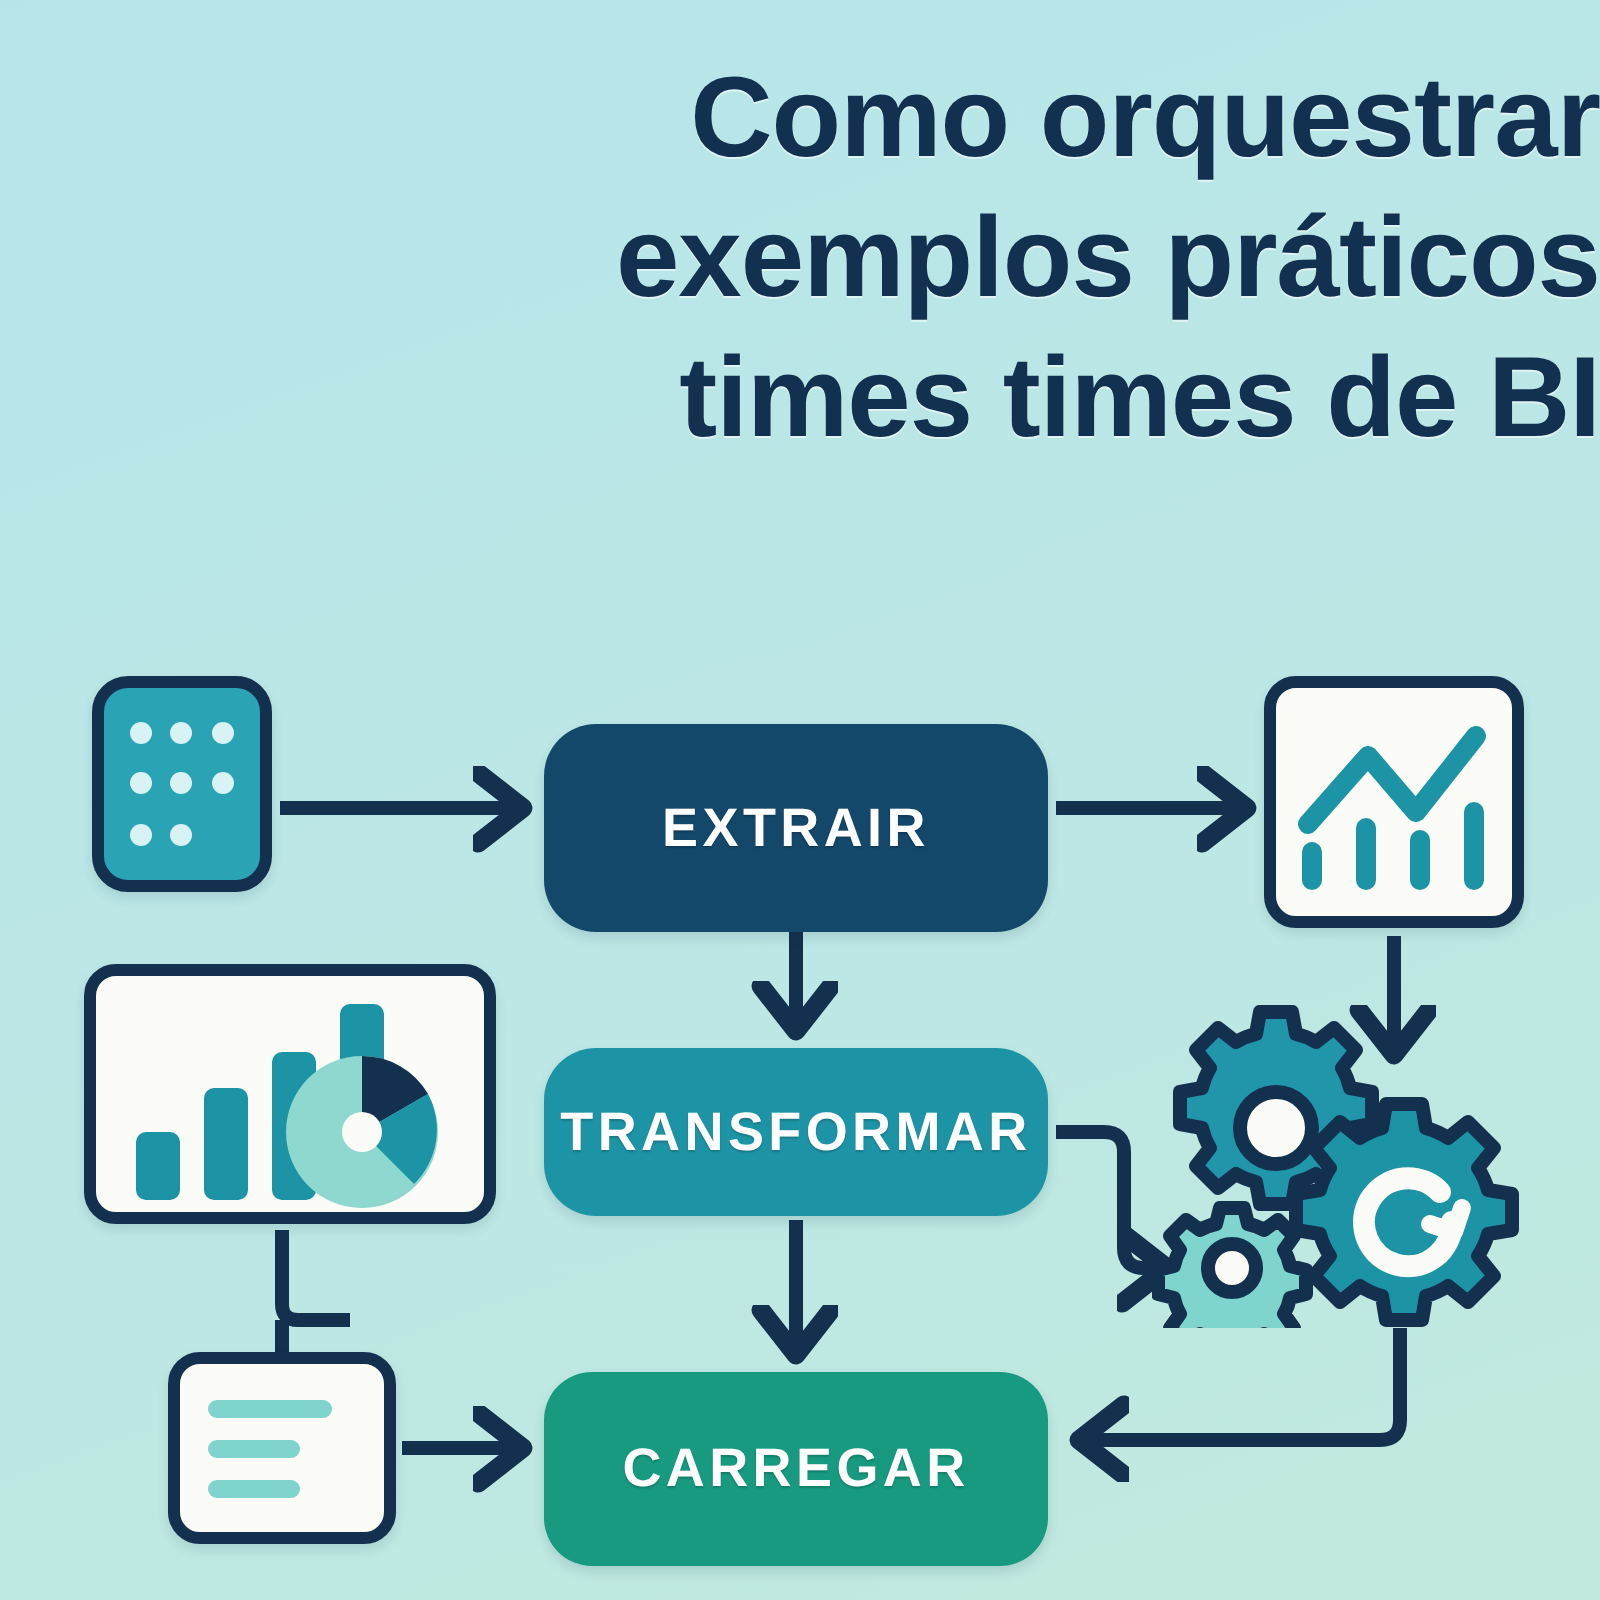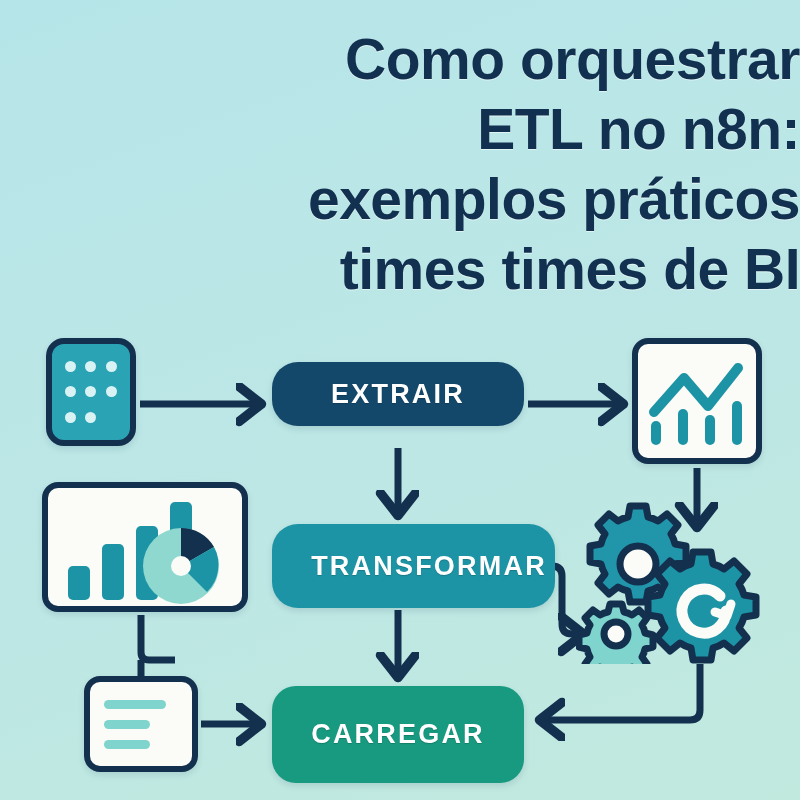--- a/index.html
+++ b/index.html
@@ -45,22 +45,22 @@
     align-items: center;
     justify-content: center;
     border-radius: 26px;
     color: #ffffff;
     font-weight: bold;
     font-size: 27px;
     letter-spacing: 2.2px;
     box-shadow: 0 3px 6px rgba(18,48,79,.13);
     text-shadow: 0 1px 1px rgba(0,0,0,.18);
   }
-  #stage-extract   { left: 272px; top: 362px; width: 252px; height: 64px; background: #14486b; }
-  #stage-transform { left: 272px; top: 524px; width: 252px; height: 84px; background: #1d94a5; padding-left: 31px; }
+  #stage-extract   { left: 272px; top: 362px; width: 252px; height: 104px; background: #14486b; }
+  #stage-transform { left: 272px; top: 524px; width: 252px; height: 84px; background: #1d94a5; }
   #stage-load      { left: 272px; top: 686px; width: 252px; height: 97px; background: #179a80; border-radius: 24px; }
 
   
   .card {
     position: absolute;
     background: #fbfbf7;
     border: 6px solid #14304f;
     border-radius: 16px;
     box-shadow: 0 3px 6px rgba(18,48,79,.12);
     box-sizing: border-box;
@@ -102,21 +102,20 @@
     pointer-events: none;
   }
 </style>
 </head>
 <body>
 
 <div id="canvas">
 
   <div id="title-block">
     <span class="title-line">Como orquestrar</span>
-    <span class="title-line">ETL no n8n:</span>
     <span class="title-line">exemplos práticos</span>
     <span class="title-line">times times de BI</span>
   </div>
 
   <svg id="connectors" viewBox="0 0 800 800">
     <defs>
       <marker id="arrowhead" markerWidth="7" markerHeight="7" refX="3.1" refY="3" orient="auto">
         <path d="M0.4,0.5 L3.6,3 L0.4,5.5" fill="none" stroke="#14304f" stroke-width="1.35" stroke-linecap="round" stroke-linejoin="round"></path>
       </marker>
     </defs>

